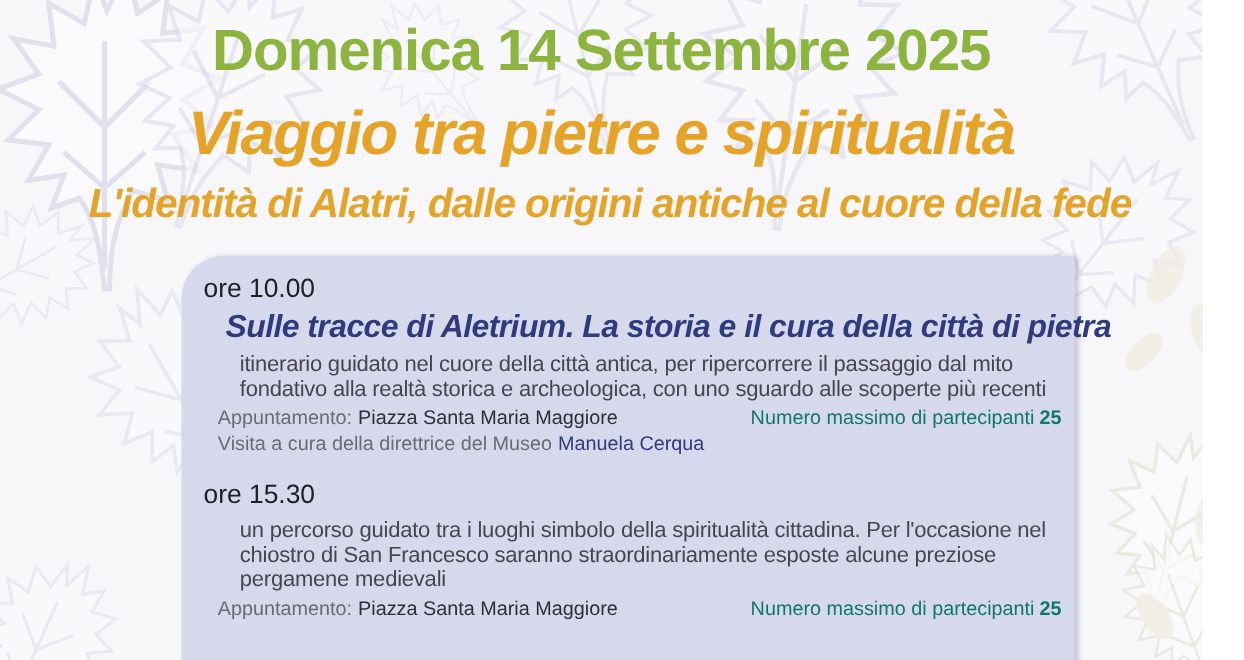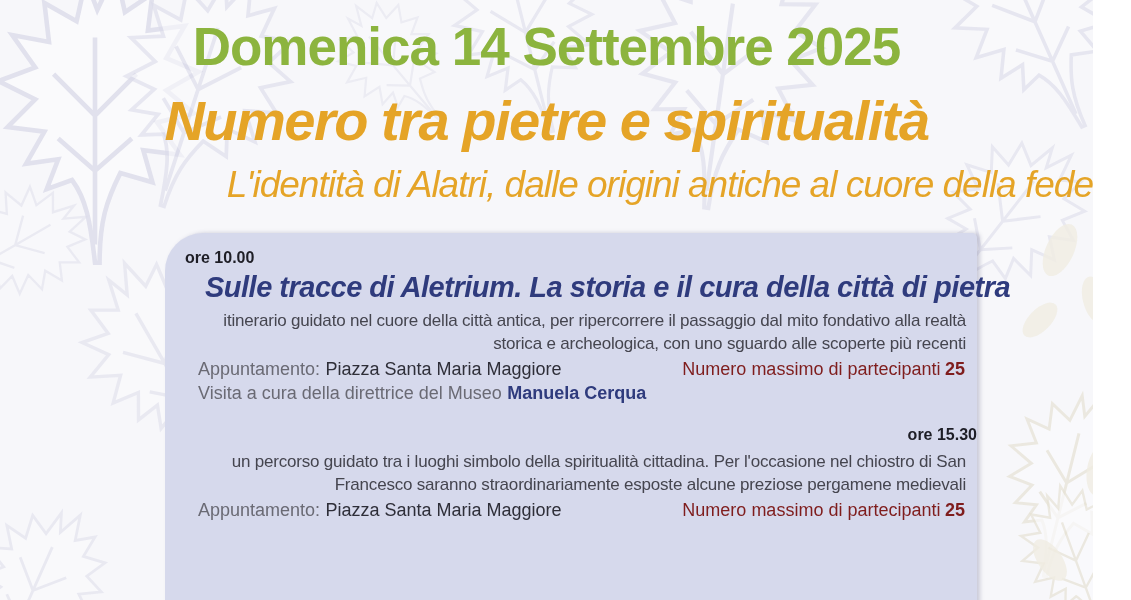--- a/index.html
+++ b/index.html
@@ -14,57 +14,57 @@
     position:absolute;top:16px;left:0;right:0;text-align:center;
     font-size:53px;font-weight:800;letter-spacing:-1px;
     color:#8cb43e;white-space:nowrap;
   }
   .main-title{
     position:absolute;top:88px;left:0;right:0;text-align:center;
     font-size:56px;font-weight:800;font-style:italic;letter-spacing:-1.5px;
     color:#e5a427;white-space:nowrap;
   }
   .subtitle{
-    position:absolute;top:164px;left:16px;right:0;text-align:right;
-    font-size:37px;font-weight:400;font-style:italic;letter-spacing:-1px;
+    position:absolute;top:164px;left:16px;right:0;text-align:center;
+    font-size:37px;font-weight:700;font-style:italic;letter-spacing:-1px;
     color:#e5a427;white-space:nowrap;
   }
 
   .program-box{
     position:absolute;left:165px;top:233px;width:812px;height:380px;
     background:#d6d9ec;border-radius:38px 5px 0 0;
     box-shadow:3px 0 4px rgba(90,90,130,.28);
   }
   .location{
     text-align:center;margin:18px 0 0 0;
     font-size:27px;font-weight:800;color:#2f3b7d;letter-spacing:-0.5px;
   }
   .time{
-    margin:16px 0 0 20px;font-size:16px;font-weight:700;color:#1e1e26;
+    margin:16px 0 0 20px;font-size:24px;font-weight:400;color:#1e1e26;
   }
-  .event2 .time{margin-top:22px;text-align:right;}
+  .event2 .time{margin-top:22px;}
   .event-title{
     margin:4px 0 0 40px;font-size:29px;line-height:32px;
     font-weight:800;font-style:italic;color:#2f3b7d;letter-spacing:-0.5px;
     white-space:nowrap;
   }
   .desc{
     margin:7px 0 0 53px;width:748px;
-    font-size:17px;line-height:22.5px;color:#45454f;letter-spacing:-0.2px;text-align:right;
+    font-size:20px;line-height:22.5px;color:#45454f;letter-spacing:-0.2px;
   }
   .meta-row{
     display:flex;justify-content:space-between;align-items:baseline;
     margin:3px 12px 0 33px;font-size:18px;line-height:22px;white-space:nowrap;
   }
   .label{color:#6a6a74;margin-right:.3em;}
   .place{color:#2e2e38;}
-  .max-red{color:#7f1d1d;}
+  .max-red{color:#0f766e;}
   .max-red .num{font-weight:700;margin-left:.25em;}
   .guide{margin:2px 0 0 33px;font-size:18px;line-height:22px;color:#6a6a74;white-space:nowrap;}
-  .guide-name{color:#2f3b7d;font-weight:700;margin-left:.3em;}
+  .guide-name{color:#2f3b7d;font-weight:400;margin-left:.3em;}
 </style>
 </head>
 <body>
 
 <div class="page">
 
   <svg class="bg-svg" width="1131" height="600" viewBox="0 0 1131 600" aria-hidden="true">
     <defs>
       <g id="leaf">
         <path d="M50 136 C48 118 46 108 40 100 L29 104 L34 91 L20 93 L28 79 L12 77 L24 65 L8 57 L24 51 L14 37 L30 40 L28 23 L42 31 L46 13 L51 26 L59 9 L63 27 L75 19 L73 35 L89 33 L81 47 L95 53 L81 61 L93 71 L77 75 L87 89 L71 87 L75 101 L61 97 C55 109 52 118 52 136 Z" fill="#fbfbfd"></path>
@@ -91,21 +91,21 @@
       <ellipse cx="1060" cy="250" rx="14" ry="28" transform="rotate(25 1060 250)"></ellipse>
       <ellipse cx="1095" cy="300" rx="12" ry="24" transform="rotate(-15 1095 300)"></ellipse>
       <ellipse cx="1040" cy="320" rx="11" ry="22" transform="rotate(45 1040 320)"></ellipse>
       <ellipse cx="1100" cy="470" rx="13" ry="26" transform="rotate(10 1100 470)"></ellipse>
       <ellipse cx="1050" cy="560" rx="12" ry="24" transform="rotate(-35 1050 560)"></ellipse>
     </g>
   </svg>
 
   <div class="date-title">Domenica 14 Settembre 2025</div>
 
-  <div class="main-title">Numero tra pietre e spiritualità</div>
+  <div class="main-title">Viaggio tra pietre e spiritualità</div>
 
   <div class="subtitle">L'identità di Alatri, dalle origini antiche al cuore della fede</div>
 
   <div class="program-box">
 
 
     <section class="event event1">
       <div class="time">ore 10.00</div>
       <div class="event-title">Sulle tracce di Aletrium. La storia e il cura della città di pietra</div>
       <p class="desc">itinerario guidato nel cuore della città antica, per ripercorrere il passaggio dal mito fondativo alla realtà storica e archeologica, con uno sguardo alle scoperte più recenti</p>

